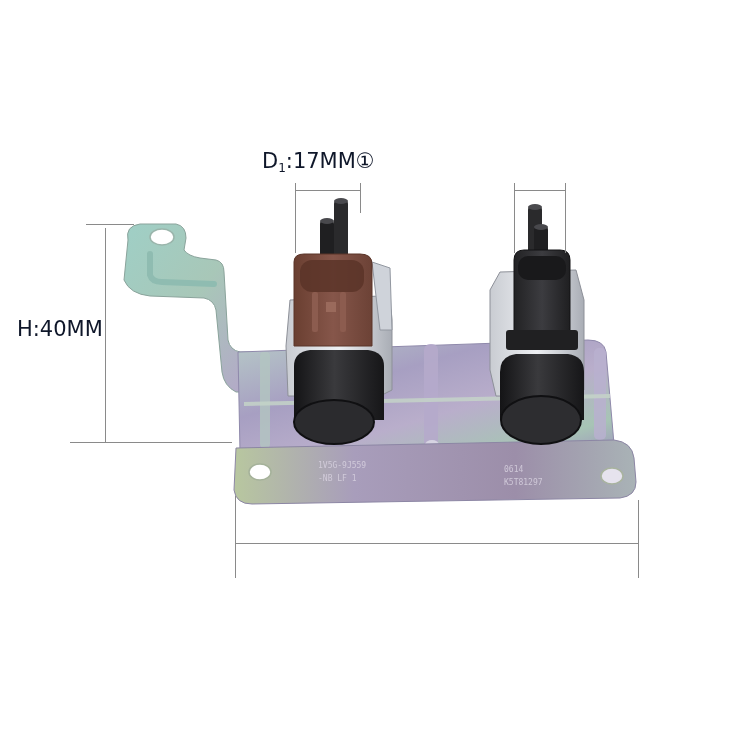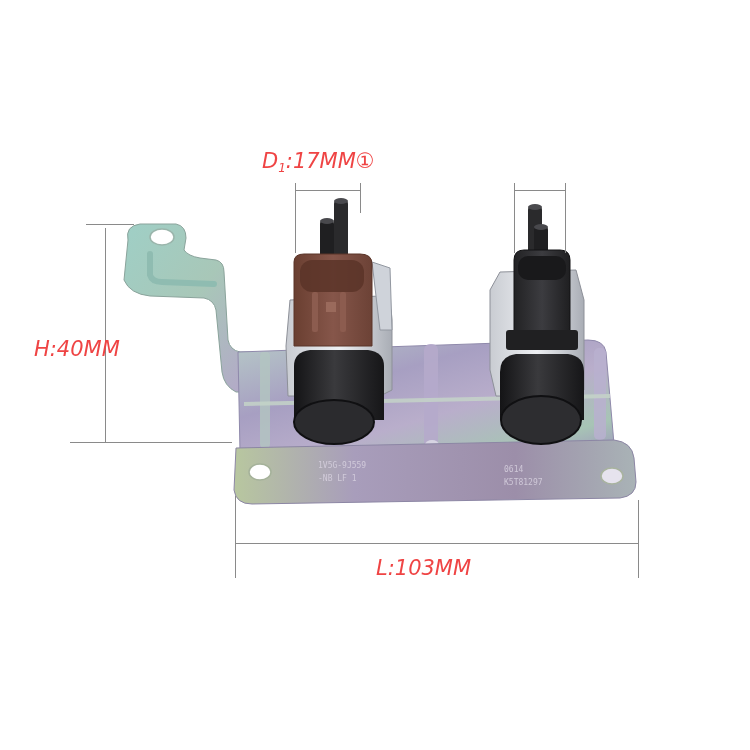--- a/index.html
+++ b/index.html
@@ -1,19 +1,19 @@
 <!DOCTYPE html>
 <html><head>
 <meta charset="utf-8">
 <style>
   html, body { margin: 0; padding: 0; background: #ffffff; }
   body { width: 750px; height: 750px; position: relative; overflow: hidden;
          font-family: "DejaVu Sans", "Liberation Sans", sans-serif; }
   .stage { position: absolute; left: 0; top: 0; width: 750px; height: 750px; }
-  .label { position: absolute; color: #ef4444; font-size: 21px; letter-spacing: 0px; white-space: nowrap; font-style: italic; }
+  .label { position: absolute; color: #0f172a; font-size: 21px; letter-spacing: 0px; white-space: nowrap; }
   .label sub { font-size: 12px; vertical-align: -4px; }
   .dimline { position: absolute; background: #8a8a8a; }
   svg { position: absolute; left: 0; top: 0; }
   .engrave { font-family: "DejaVu Sans Mono", monospace; font-size: 8px; fill: #d8d2e0; opacity: .85; }
 </style>
 </head>
 <body>
 
 <div class="stage">
 
@@ -129,20 +129,19 @@
   <div class="dimline" style="left:295px; top:183px; width:1px; height:70px;"></div>
   <div class="dimline" style="left:360px; top:183px; width:1px; height:30px;"></div>
 
   <div class="dimline" style="left:514px; top:190px; width:52px; height:1px;"></div>
   <div class="dimline" style="left:514px; top:183px; width:1px; height:70px;"></div>
   <div class="dimline" style="left:565px; top:183px; width:1px; height:70px;"></div>
 
   <div class="dimline" style="left:86px; top:224px; width:48px; height:1px;"></div>
   <div class="dimline" style="left:105px; top:228px; width:1px; height:214px;"></div>
   <div class="dimline" style="left:70px; top:442px; width:162px; height:1px;"></div>
-  <div class="label" style="left:34px; top:317px;margin-top:20px;">H:40MM</div>
+  <div class="label" style="left:17px; top:317px;">H:40MM</div>
 
   <div class="dimline" style="left:235px; top:496px; width:1px; height:82px;"></div>
   <div class="dimline" style="left:638px; top:500px; width:1px; height:78px;"></div>
   <div class="dimline" style="left:235px; top:543px; width:404px; height:1px;"></div>
-  <div class="label" style="left:376px; top:556px;">L:103MM</div>
 
 </div>
 
 </body></html>

